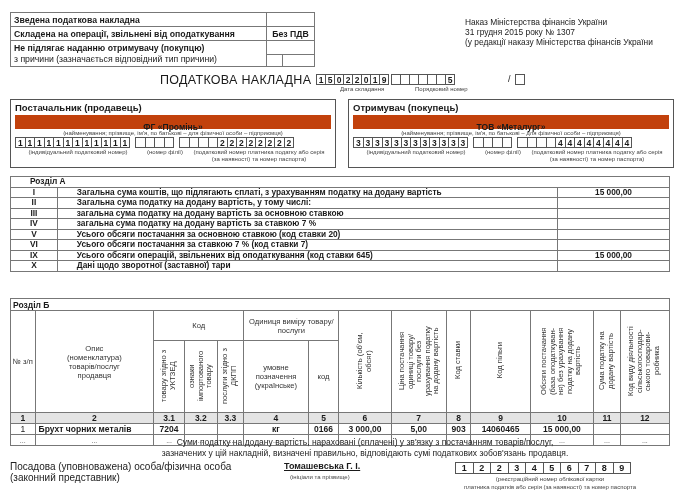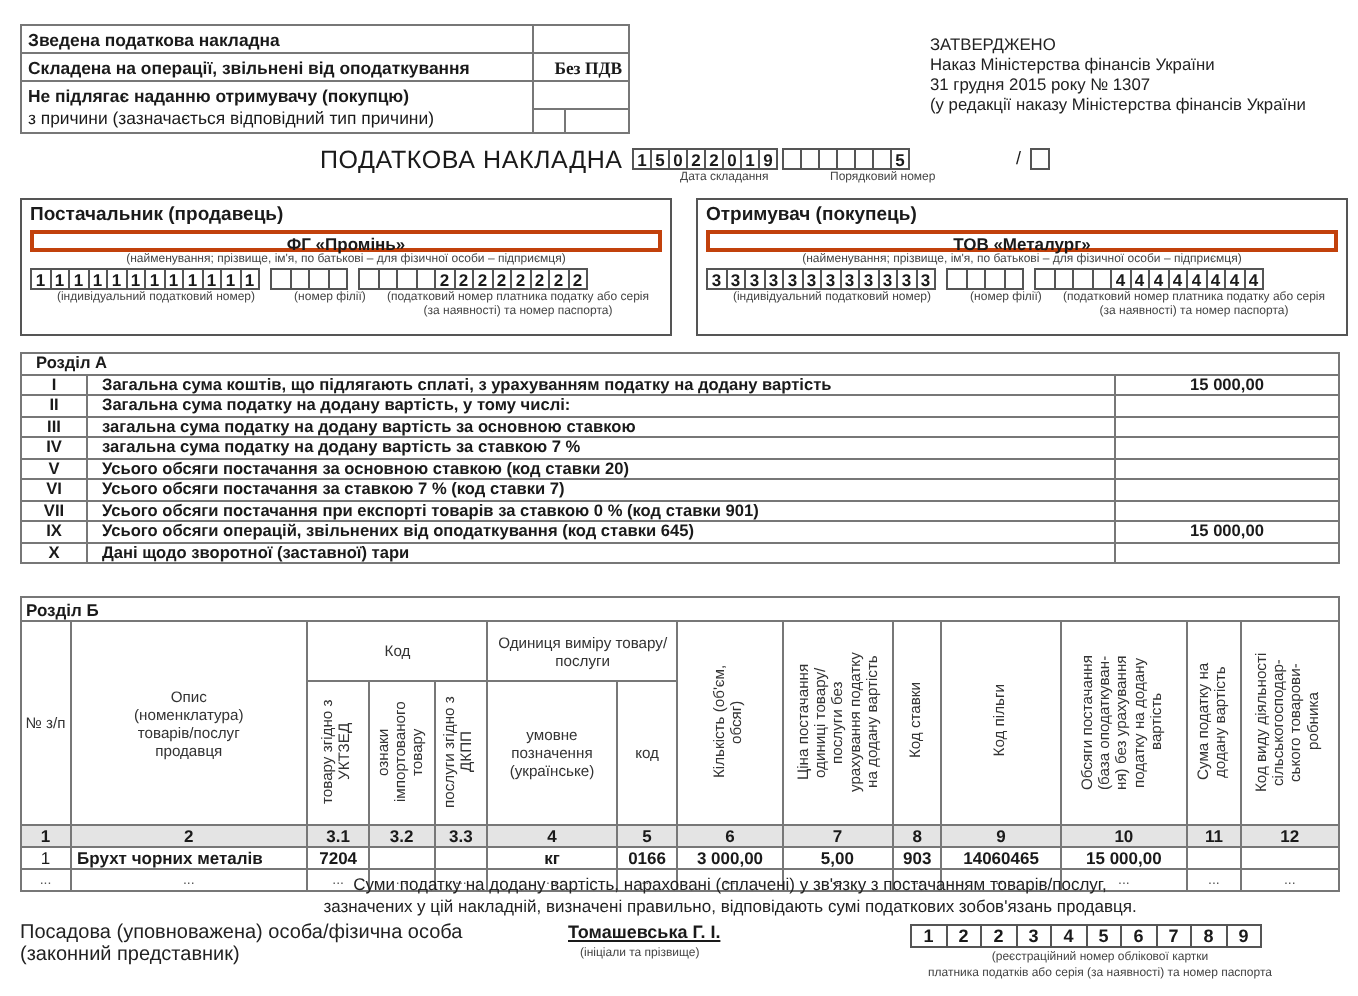--- a/index.html
+++ b/index.html
@@ -5,21 +5,21 @@
   * { box-sizing: border-box; margin: 0; padding: 0; }
   html, body { width: 679px; height: 498px; background: #ffffff; overflow: hidden; }
   body { font-family: "Liberation Sans", sans-serif; color: #1a1a1a; font-size: 9px; position: relative; }
   .abs { position: absolute; }
   table { border-collapse: collapse; }
   td { border: 1px solid #777; }
 
   
   #topbox { left: 10px; top: 12px; width: 305px; }
   #topbox td { height: 14px; padding: 0 3px; font-size: 8.7px; font-weight: bold; white-space: nowrap; }
-  #topbox td.r { width: 48px; text-align: right; font-family: Liberation Serif, serif; }
+  #topbox td.r { width: 48px; text-align: center; }
   #topbox .sub { font-weight: normal; }
 
   
   #approved { left: 465px; top: 17px; font-size: 8.4px; line-height: 10px; color: #222; }
 
   
   #doc-title { left: 160px; top: 73px; font-size: 12.5px; font-weight: normal; letter-spacing: 0.3px; }
   .cells { display: flex; }
   .cell { width: 10px; height: 11px; border: 1px solid #555; margin-left: -1px; font-size: 8.5px; font-weight: bold; text-align: center; line-height: 10px; }
   #date-cells { left: 317px; top: 74px; }
@@ -27,29 +27,29 @@
   #num-cells { left: 392px; top: 74px; }
   #num-label { left: 415px; top: 86px; font-size: 6px; color: #444; }
   #slash { left: 508px; top: 74px; font-size: 9px; }
   #branch-cell { left: 516px; top: 74px; }
 
   
   .party { top: 99px; height: 69px; border: 1px solid #555; padding: 2px 4px; }
   #seller { left: 10px; width: 326px; }
   #buyer { left: 348px; width: 326px; }
   .party-title { font-weight: bold; font-size: 9.5px; }
-  .party-name { border: 2px solid #c2410c; height: 11px; margin-top: 2px; text-align: center; font-weight: bold; font-size: 8.5px; line-height: 10px; }
+  .party-name { border: 7px solid #c2410c; height: 11px; margin-top: 2px; text-align: center; font-weight: bold; font-size: 8.5px; line-height: 10px; }
   .party-hint { text-align: center; font-size: 6px; color: #444; margin-top: 1px; }
   .party-row { display: flex; margin-top: 1px; }
   .party-row .cell { width: 10.5px; height: 11px; font-size: 8.5px; }
   .party-labels { display: flex; font-size: 6px; color: #444; margin-top: 1px; line-height: 7px; }
 
   
   #secA { left: 10px; top: 176px; width: 660px; }
-  #secA td { height: 10.5px; font-size: 8.3px; font-weight: bold; padding: 0 7px; line-height: 9px; }
+  #secA td { height: 10.5px; font-size: 8.3px; font-weight: bold; padding: 0 19px; line-height: 9px; }
   #secA td.num { width: 33px; text-align: center; }
   #secA td.val { width: 112px; text-align: center; }
   #secA tr.head td { border-bottom: 1px solid #777; }
 
   
   #secB { left: 10px; top: 298px; width: 660px; }
   #secB td { font-size: 7.6px; text-align: center; vertical-align: middle; color: #333; padding: 0; }
   #secB td.hd { font-weight: bold; font-size: 8.5px; text-align: left; padding-left: 2px; color: #1a1a1a; }
   #secB .v { writing-mode: vertical-rl; transform: rotate(180deg); display: inline-block; line-height: 8.6px; white-space: nowrap; }
   #secB tr.nums td { background: #e4e4e4; font-weight: bold; font-size: 8.5px; height: 11px; color: #1a1a1a; }
@@ -88,21 +88,20 @@
       <div style="border-top:1px solid #777; height:12px; margin-top:13px; display:flex;">
         <span style="width:16px; border-right:1px solid #777;"></span>
         <span style="flex:1;"></span>
       </div>
     </td>
   </tr>
 </tbody>
   </table>
 
 <div id="approved" class="abs">
-  <div>ЗАТВЕРДЖЕНО</div>
   <div>Наказ Міністерства фінансів України</div>
   <div>31 грудня 2015 року № 1307</div>
   <div>(у редакції наказу Міністерства фінансів України</div>
 </div>
 
 <div id="doc-title" class="abs">ПОДАТКОВА НАКЛАДНА</div>
 
 <div id="date-cells" class="abs cells">
   <div class="cell">1</div>
   <div class="cell">5</div>
@@ -252,25 +251,20 @@
         <td class="val"></td>
       </tr>
       <tr>
         <td class="num">V</td>
         <td>Усього обсяги постачання за основною ставкою (код ставки 20)</td>
         <td class="val"></td>
       </tr>
       <tr>
         <td class="num">VI</td>
         <td>Усього обсяги постачання за ставкою 7 % (код ставки 7)</td>
-        <td class="val"></td>
-      </tr>
-      <tr>
-        <td class="num">VII</td>
-        <td>Усього обсяги постачання при експорті товарів за ставкою 0 % (код ставки 901)</td>
         <td class="val"></td>
       </tr>
       <tr>
         <td class="num">IX</td>
         <td>Усього обсяги операцій, звільнених від оподаткування (код ставки 645)</td>
         <td class="val">15 000,00</td>
       </tr>
       <tr>
         <td class="num">X</td>
         <td>Дані щодо зворотної (заставної) тари</td>

